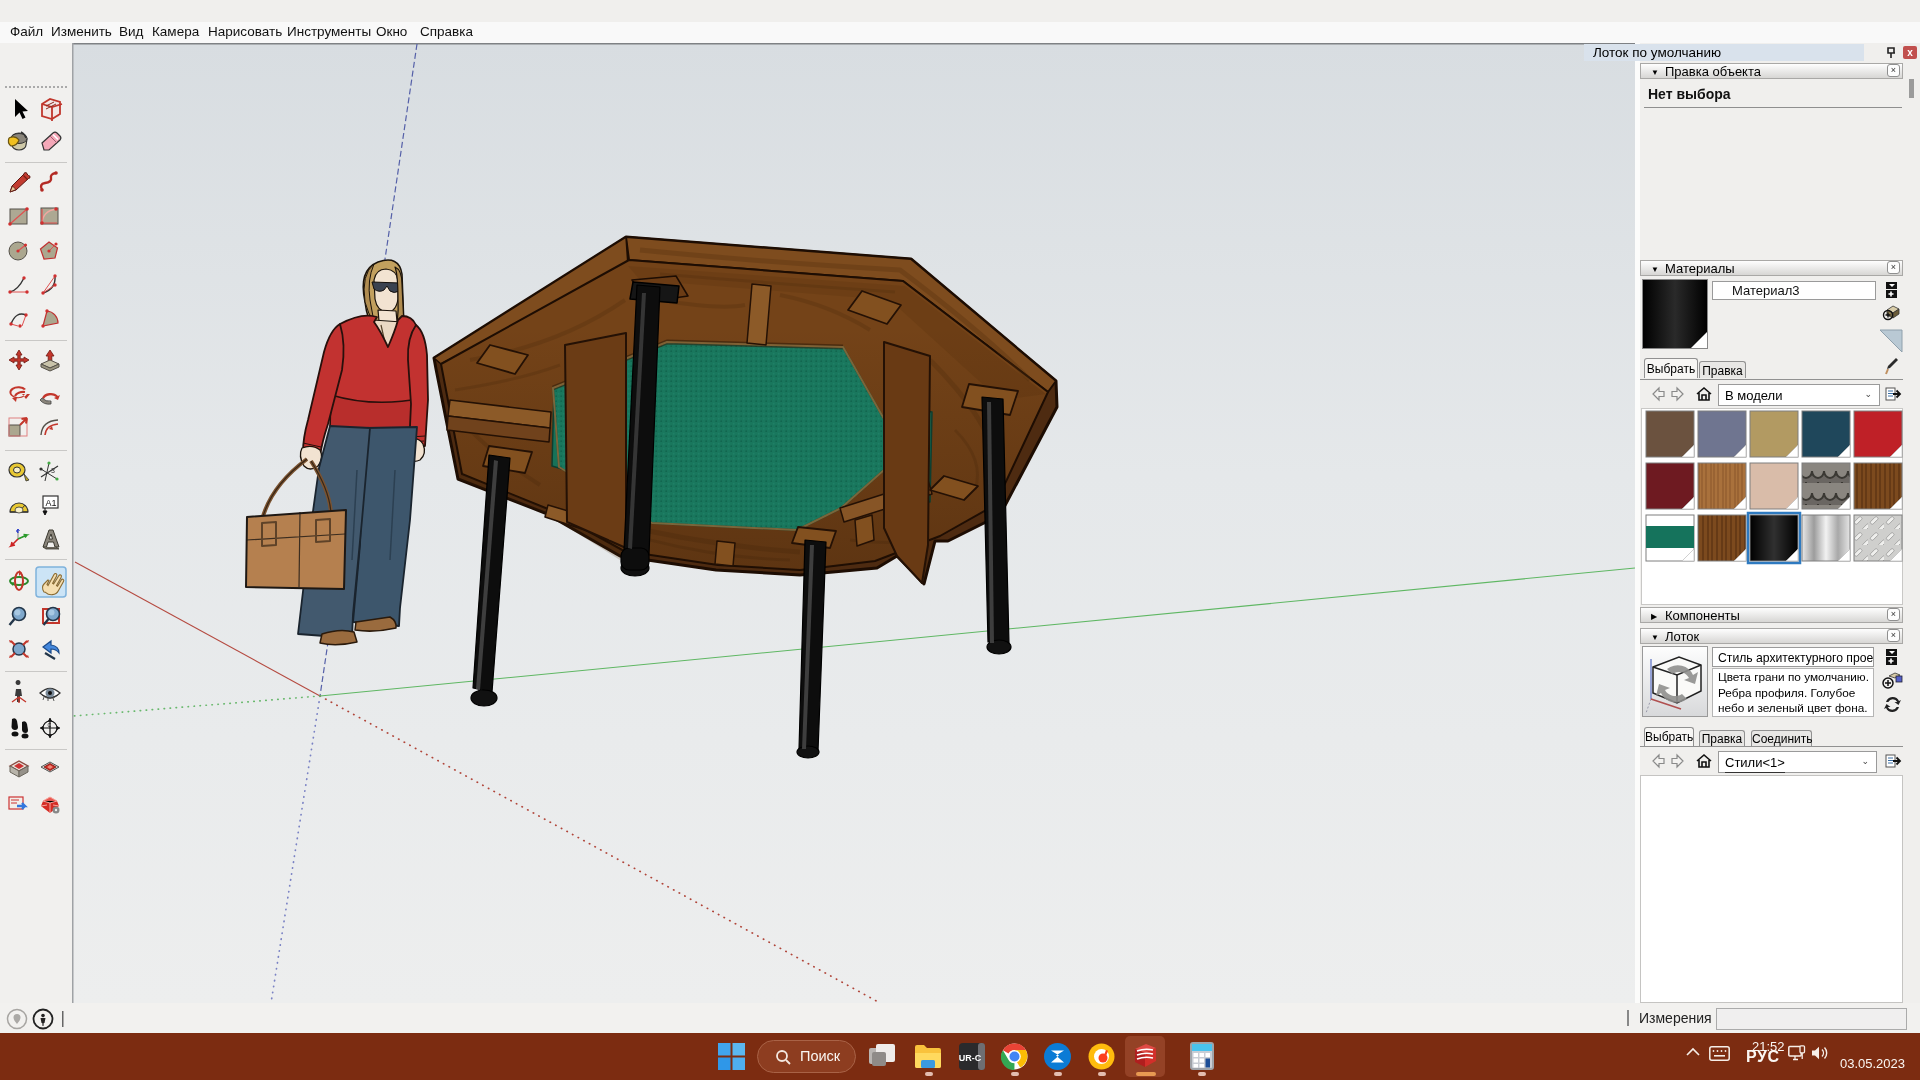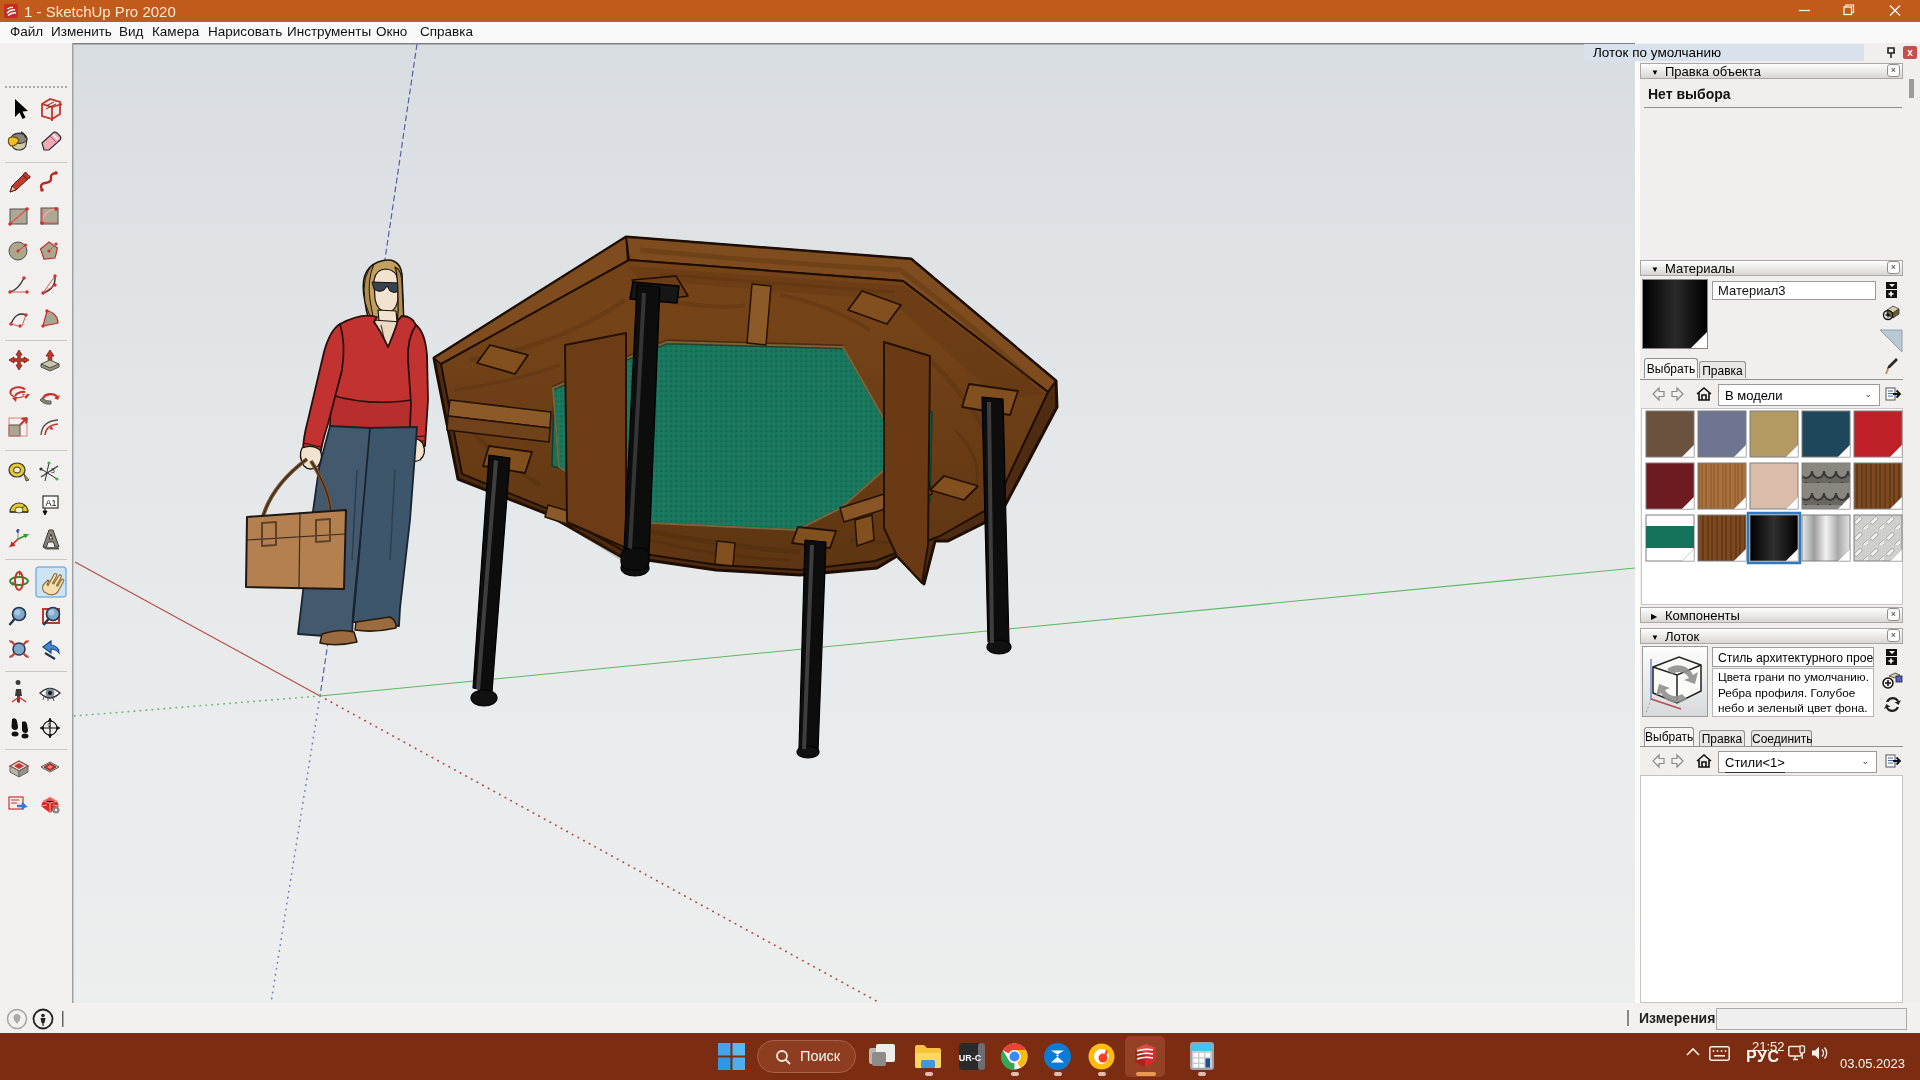--- a/index.html
+++ b/index.html
@@ -18,45 +18,30 @@
   
   #canvas { left:72px; top:43px; width:1563px; height:960px; }
   
   #panel { left:1635px; top:43px; width:285px; height:960px; background:#F0EFED; }
   #trayhead { left:1584px; top:44px; width:280px; height:17px; background:#D9E2EC; color:#000000; font-size:13.5px; }
   .sechead { position:absolute; left:1640px; width:263px; height:16px; background:linear-gradient(#FEFEFE,#D7D6D4); border:1px solid #A9A8A6; font-size:13px; color:#000; }
   .sechead .tri { position:absolute; left:10px; top:4px; font-size:8px; color:#000; }
   .sechead .lbl { position:absolute; left:24px; top:0px; }
   .xbtn { position:absolute; width:13px; height:13px; background:#FDFDFD; border:1px solid #8F8F8F; border-radius:3px; font-size:9px; color:#333; text-align:center; line-height:11px; }
   
-  #statusbar { left:0; top:1003px; width:1920px; height:30px; background:#F2F1EF;font-weight:bold; }
+  #statusbar { left:0; top:1003px; width:1920px; height:30px; background:#F2F1EF; }
   
   #taskbar { left:0; top:1033px; width:1920px; height:47px; background:#7C2C11; }
   .white { color:#FAF6F2; }
   input.meas { position:absolute; left:1716px; top:1008px; width:191px; height:22px; border:1px solid #ABABAB; background:#F0EFEF; }
 </style>
 </head>
 <body>
 <div id="root">
 
-  <div id="titlebar" class="abs">
-    <svg class="abs" style="left:4px;top:4px" width="14" height="14" viewBox="0 0 14 14">
-      <rect x="0" y="0" width="14" height="14" rx="2" fill="#C92A27"></rect>
-      <path d="M3 9 Q7 5 11 6" stroke="#fff" stroke-width="1.6" fill="none"></path>
-      <path d="M4 11.5 Q8 8 12 9" stroke="#fff" stroke-width="1.6" fill="none"></path>
-      <path d="M3.5 5 Q6 3 9 3.5" stroke="#fff" stroke-width="1.4" fill="none"></path>
-    </svg>
-    <div id="titletext" class="abs">1 - SketchUp Pro 2020</div>
-    <svg class="abs" style="left:1780px;top:0" width="140" height="22" viewBox="0 0 140 22">
-      <line x1="19" y1="10.5" x2="30" y2="10.5" stroke="#fff" stroke-width="1.2"></line>
-      <rect x="64" y="7" width="7.5" height="7.5" fill="none" stroke="#fff" stroke-width="1.2"></rect>
-      <path d="M66 7 v-2 h7.5 v7.5 h-2" fill="none" stroke="#fff" stroke-width="1.2"></path>
-      <path d="M110 5.5 l10 10 M120 5.5 l-10 10" stroke="#fff" stroke-width="1.2"></path>
-    </svg>
-  </div>
 
   <div id="menubar" class="abs">
     <span class="menuitem" style="left:10px">Файл</span>
     <span class="menuitem" style="left:51px">Изменить</span>
     <span class="menuitem" style="left:119px">Вид</span>
     <span class="menuitem" style="left:152px">Камера</span>
     <span class="menuitem" style="left:208px">Нарисовать</span>
     <span class="menuitem" style="left:287px">Инструменты</span>
     <span class="menuitem" style="left:376px">Окно</span>
     <span class="menuitem" style="left:420px">Справка</span>
@@ -501,21 +486,21 @@
           <linearGradient id="mg" x1="0" y1="0" x2="1" y2="0">
       <stop offset="0" stop-color="#000"></stop>
             <stop offset="0.5" stop-color="#2A2A2A"></stop>
             <stop offset="1" stop-color="#000"></stop>
           </linearGradient>
         </defs>
       <rect width="64" height="68" fill="url(#mg)"></rect>
       <path d="M64 68 h-16 l16 -16 z" fill="#FFF"></path>
       </svg>
   </div>
-  <div class="abs" style="left:1712px;top:281px;width:164px;height:19px;background:#FFF;border:1px solid #9A9A9A;font-size:13px;color:#111;padding:1px 0 0 5px">Материал3</div>
+  <div class="abs" style="left:1712px;top:281px;width:164px;height:19px;background:#FFF;border:1px solid #9A9A9A;font-size:13px;color:#111;padding:1px 0 0 19px">Материал3</div>
   <svg class="abs" style="left:1884px;top:281px" width="16" height="18" viewBox="0 0 16 18">
     <rect x="2" y="1" width="11" height="7" fill="#111"></rect>
       <path d="M5 3 l3 3 l3 -3 z" fill="#fff"></path>
     <rect x="2" y="9" width="11" height="8" fill="#111"></rect>
       <path d="M7 10.5 v5 M4.5 13 h5" stroke="#fff" stroke-width="1.6"></path>
   </svg>
   <svg class="abs" style="left:1882px;top:302px" width="20" height="20" viewBox="0 0 20 20">
     <path d="M5 8 l6 -4 6 3 -6 4 z" fill="#D8CCA8" stroke="#333" stroke-width="0.8"></path>
     <path d="M5 8 l6 3 v5 l-6 -3 z" fill="#8A7A50" stroke="#333" stroke-width="0.8"></path>
     <path d="M17 7 l-6 4 v5 l6 -4 z" fill="#6B5C38" stroke="#333" stroke-width="0.8"></path>

